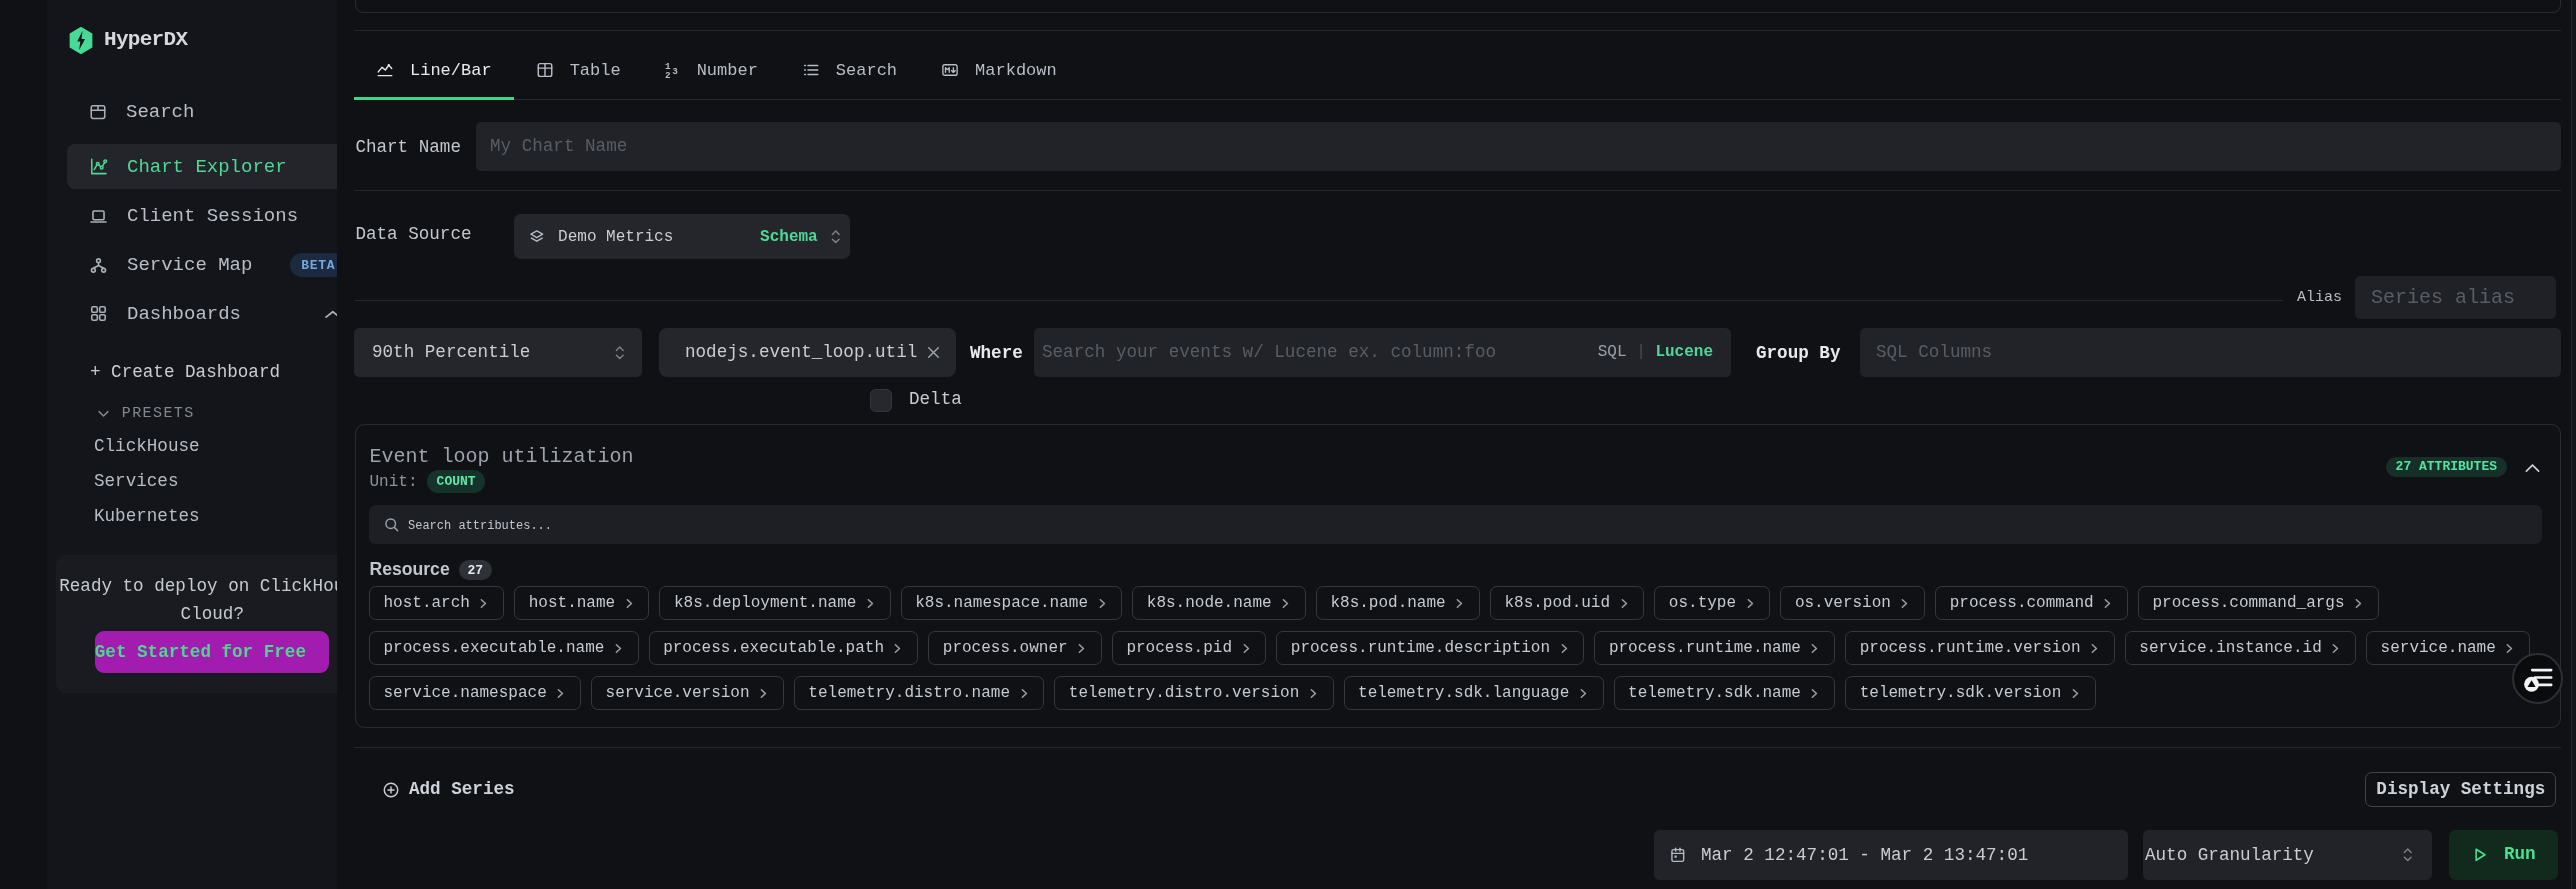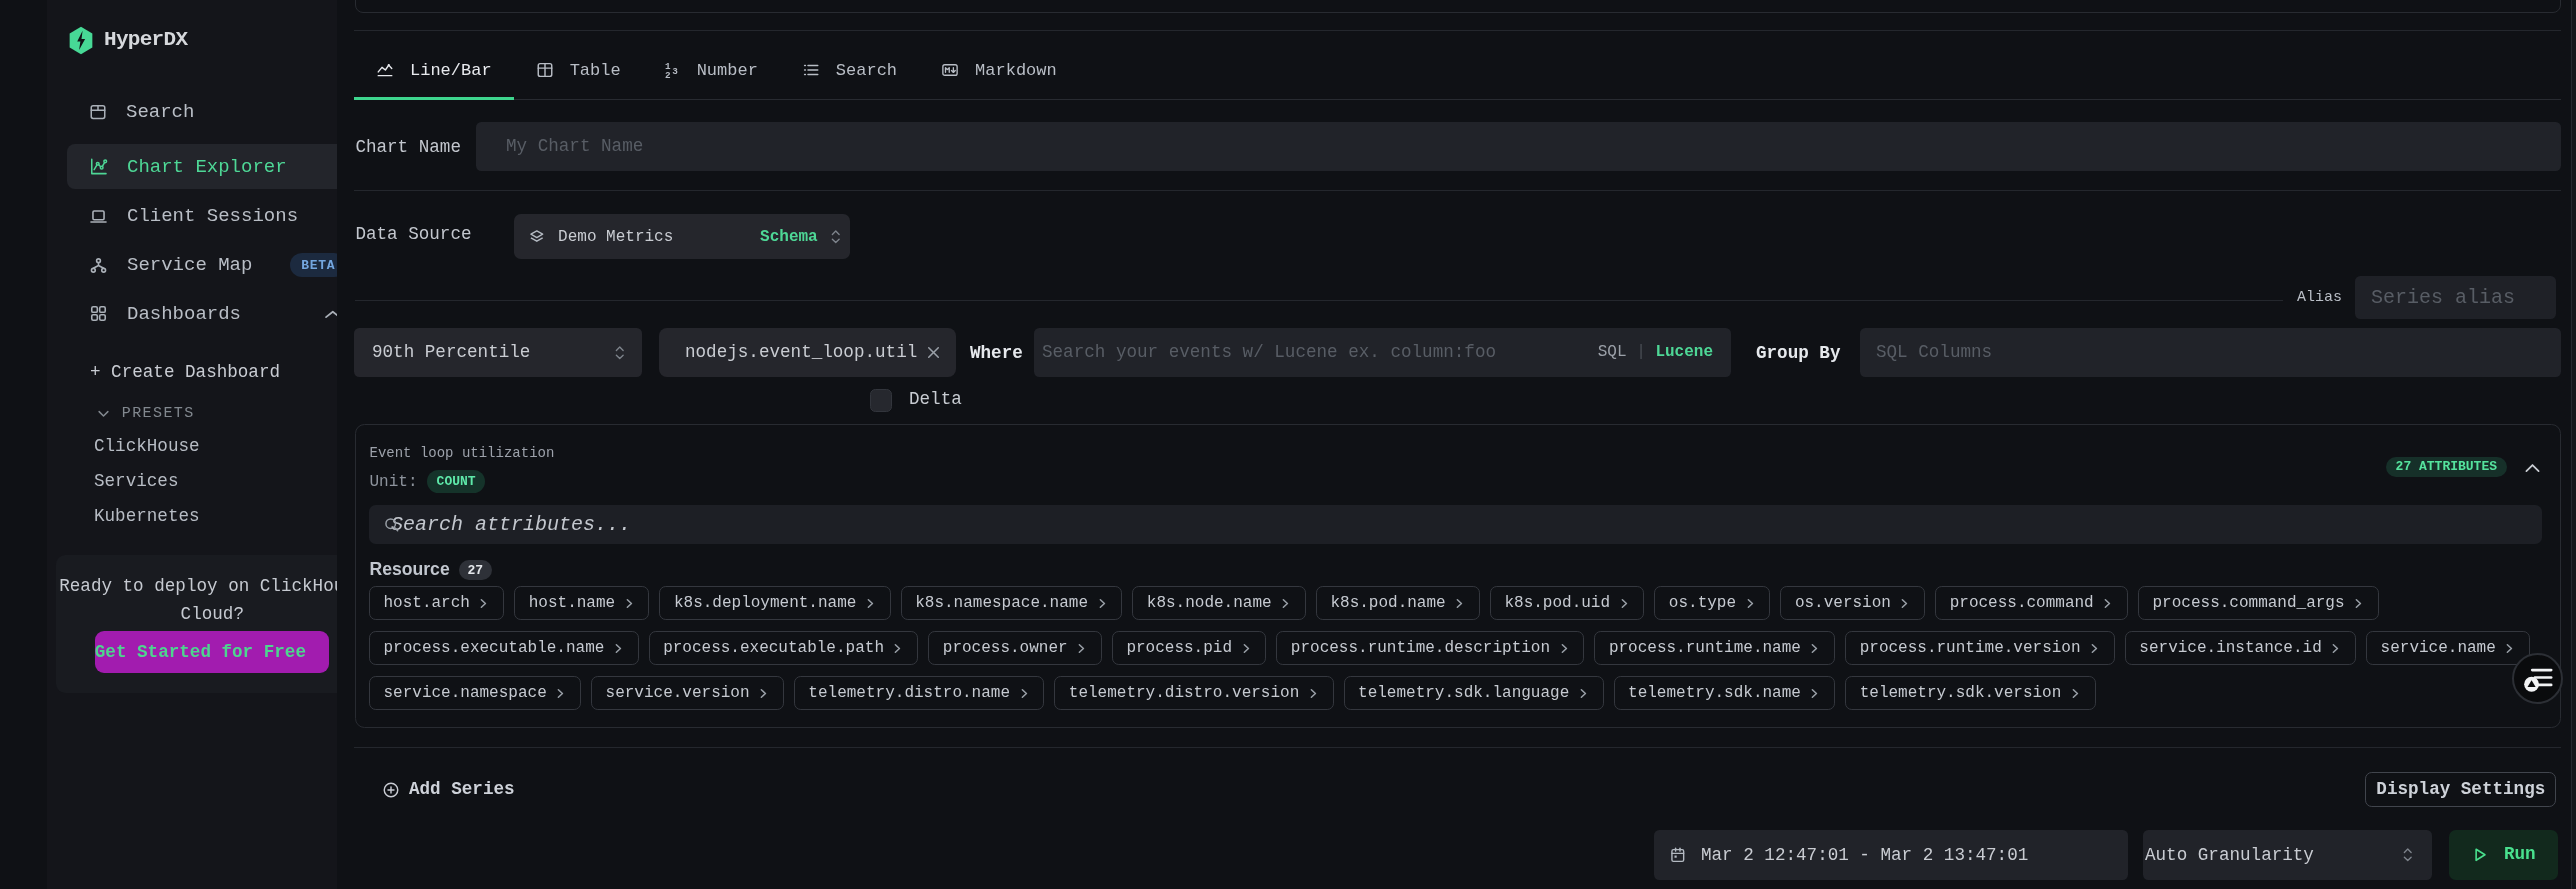--- a/index.html
+++ b/index.html
@@ -204,21 +204,21 @@
           <path d="M6 15 L6 9 L8.5 11.5 L11 9 L11 15"></path>
           <path d="M16.5 9 L16.5 15 M14 12.7 L16.5 15.2 L19 12.7"></path>
         </svg>
       </span>
       Markdown
     </div>
   </div>
 
   <div class="row-chartname">
     <div class="lbl-cn">Chart Name</div>
-    <div class="input" style="left:122px; top:0; right:0; height:49px; line-height:49px; padding-left:30px;"><span class="ph">My Chart Name</span></div>
+    <div class="input" style="left:122px; top:0; right:0; height:49px; line-height:49px; padding-left:14px;"><span class="ph">My Chart Name</span></div>
   </div>
   <div class="divider" style="top:190px;"></div>
 
   <div class="row-ds">
     <div style="position:absolute; left:1.4px; top:9.5px;">Data Source</div>
     <div class="ds-btn">
       <svg style="margin-left:13.5px;" width="17.6" height="17.6" viewBox="0 0 24 24" fill="none" stroke="#b4bac2" stroke-width="1.9" stroke-linejoin="round">
         <path d="M12 4 L20 8.5 L12 13 L4 8.5 Z"></path>
         <path d="M4 13.5 L12 18 L20 13.5"></path>
       </svg>
@@ -260,32 +260,32 @@
     <div style="position:absolute; left:1402px; top:15px; color:#e6e9ed; font-weight:bold;">Group By</div>
     <div class="input" style="left:1506px; top:0; right:0; height:49px; line-height:49px; padding-left:16px;"><span class="ph">SQL Columns</span></div>
   </div>
 
   <div class="delta-row">
     <div style="position:absolute; left:516px; top:0; width:21.6px; height:23px; background:#26282e; border:1.4px solid #32353c; border-radius:5.4px;"></div>
     <div style="position:absolute; left:555px; top:0; color:#c8ccd2;">Delta</div>
   </div>
 
   <div class="panel">
-    <div style="position:absolute; left:13.5px; top:19.6px; color:#9da2ab; font-size:14px;">Event loop utilization</div>
+    <div style="position:absolute; left:13.5px; top:19.6px; color:#9da2ab; font-size:20px;">Event loop utilization</div>
     <div style="position:absolute; left:13.5px; top:45px; color:#8d939c; font-size:16px;">Unit: <span style="display:inline-block; background:#15332a; color:#5ee8a9; font-weight:bold; font-size:13px; border-radius:11.5px; padding:4px 9.5px; vertical-align:0.7px;">COUNT</span></div>
     <div style="position:absolute; right:53px; top:32px; background:#163029; color:#55e39e; font-weight:bold; font-size:13px; border-radius:10px; padding:0 10px; height:19.6px; line-height:19.6px;">27 ATTRIBUTES</div>
     <svg style="position:absolute; right:20px; top:38px;" width="15" height="9.5" viewBox="0 0 22 14" fill="none" stroke="#c9cdd3" stroke-width="2.6" stroke-linecap="round" stroke-linejoin="round">
       <path d="M2 12 L11 3 L20 12"></path>
     </svg>
     <div style="position:absolute; left:13px; top:80px; right:18px; height:39px; background:#1d1f25; border-radius:6.8px; line-height:39px;">
       <svg style="position:absolute; left:13.5px; top:10.8px;" width="17.6" height="17.6" viewBox="0 0 24 24" fill="none" stroke="#9aa0a8" stroke-width="2" stroke-linecap="round">
         <circle cx="10.5" cy="10.5" r="6.5"></circle>
           <line x1="15.5" y1="15.5" x2="20" y2="20"></line>
       </svg>
-      <span class="ph" style="margin-left:22px; font-size:20px;font-style:italic;">Search attributes...</span>
+      <span class="ph" style="margin-left:39px; font-size:12px;">Search attributes...</span>
     </div>
     <div style="position:absolute; left:13.5px; top:134px; font-family:'Liberation Sans',sans-serif; font-weight:bold; font-size:17.6px; color:#c2c7cf;text-align:center;">Resource <span style="display:inline-block; background:#2e3138; color:#e4e7eb; font-size:13px; border-radius:10px; padding:2.7px 8.8px; vertical-align:1.4px; margin-left:4px; font-family:'Liberation Mono',monospace;">27</span></div>
 
     <div style="position:absolute; left:13px; top:161px; right:13.5px; display:flex; gap:10px;">
       <div class="chip">host.arch<i>
             <svg width="8.8" height="15" viewBox="0 0 13 22" fill="none" stroke="#9aa0a8" stroke-width="2.3" stroke-linecap="round" stroke-linejoin="round">
               <path d="M3.5 5.5 L9.5 11 L3.5 16.5"></path>
             </svg>
           </i></div>
       <div class="chip">host.name<i>

